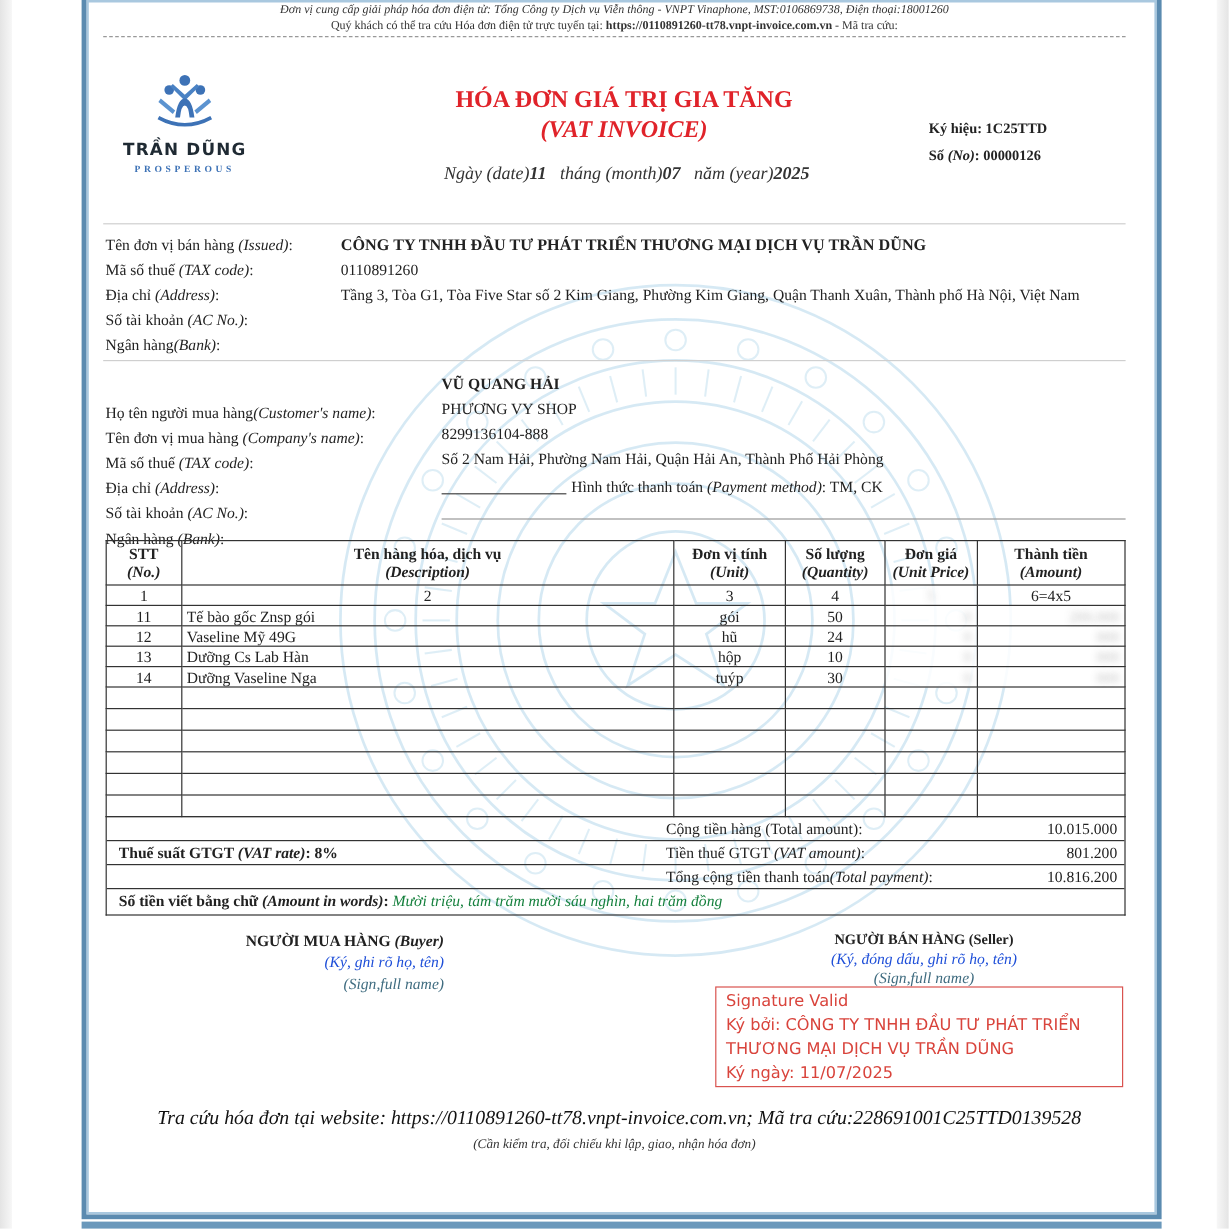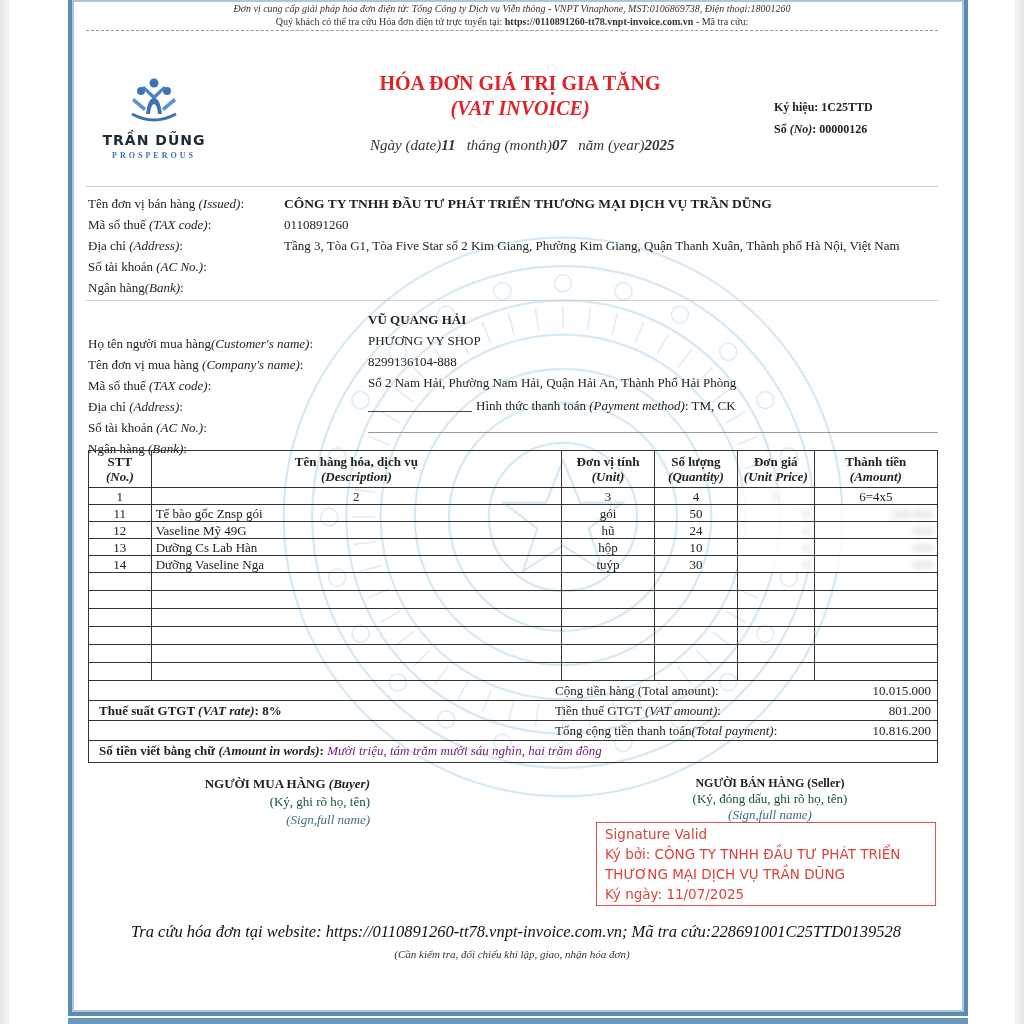--- a/index.html
+++ b/index.html
@@ -17,21 +17,21 @@
     box-shadow: inset 0 0 0 2px #a9c8df;
   }
   .frame-bottom { position: absolute; left: 68px; top: 1018px; width: 900px; height: 6px; background: #6a98bb; }
   .watermark { position: absolute; left: 278px; top: 232px; width: 570px; height: 570px; opacity: 0.28; pointer-events: none; }
 
   .provider { position: absolute; left: 0; width: 1024px; text-align: center; font-style: italic; font-size: 10px; color: #333; top: 3px; }
   .lookup-line { position: absolute; left: 0; width: 1024px; text-align: center; font-size: 10px; color: #333; top: 16px; }
   .lookup-line b { font-weight: bold; }
   .dash-line { position: absolute; left: 86px; width: 852px; top: 30px; border-top: 1px dashed #999; }
 
-  .logo { position: absolute; left: 98px; top: 76px; width: 112px; text-align: center; }
+  .logo { position: absolute; left: 98px; top: 60px; width: 112px; text-align: center; }
   .logo-name { font-family: "DejaVu Sans", sans-serif; font-weight: bold; font-size: 14px; color: #1f2a33; letter-spacing: 1px; margin-top: 2px; }
   .logo-sub { font-family: Liberation Serif, serif; font-weight: bold; font-size: 8px; color: #3d72b6; letter-spacing: 3px; margin-top: 3px; }
 
   .title-main { position: absolute; left: 360px; top: 72px; width: 320px; text-align: center; color: #e0232a; font-weight: bold; font-size: 20px; }
   .title-sub { position: absolute; left: 360px; top: 97px; width: 320px; text-align: center; color: #e0232a; font-weight: bold; font-style: italic; font-size: 20px; }
   .date-line { position: absolute; left: 370px; top: 137px; font-style: italic; font-size: 15px; color: #333; }
   .date-line b { font-weight: bold; }
   .serial { position: absolute; left: 774px; top: 96px; font-weight: bold; font-size: 12px; line-height: 22px; }
   .serial i { font-style: italic; }
 
@@ -57,27 +57,27 @@
 
   .totals { position: absolute; left: 88px; width: 850px; border: 1.5px solid #333; border-top: none; box-sizing: border-box; font-size: 13px; }
   .trow { position: relative; height: 19px; border-top: 1.5px solid #333; }
   .trow .tl { position: absolute; left: 466px; top: 2px; font-weight: normal; }
   .trow .tl i { font-style: italic; }
   .trow .tv { position: absolute; right: 6px; top: 2px; }
   .trow .vat { position: absolute; left: 10px; top: 2px; font-weight: bold; }
   .trow .vat i { font-style: italic; }
   .words { position: absolute; left: 10px; top: 2px; }
   .words b i { font-style: italic; }
-  .words .wv { font-style: italic; color: #701a75; }
+  .words .wv { font-style: italic; color: #15803d; }
 
   .sign-buyer { position: absolute; left: 150px; top: 775px; width: 220px; text-align: right; font-size: 13px; line-height: 18px; }
   .sign-seller { position: absolute; left: 640px; top: 775px; width: 260px; text-align: center; font-size: 12px; line-height: 16px; }
   .sig-h { font-weight: bold; }
   .sig-h i { font-style: italic; }
-  .sig-i { color: #14532d; }
+  .sig-i { font-style: italic; color: #1d4ed8; }
   .sig-s { font-style: italic; color: #3e6b7f; }
 
   .sig-box { position: absolute; left: 596px; top: 822px; width: 340px; height: 84px; border: 1.5px solid #d9534f; box-sizing: border-box; padding: 1px 8px; font-family: "DejaVu Sans", sans-serif; font-size: 13.5px; line-height: 20px; color: #d9443c; }
 
   .footer-url { position: absolute; left: 66px; width: 900px; top: 922px; text-align: center; font-style: italic; font-size: 16.5px; color: #111; }
   .footer-note { position: absolute; left: 0; width: 1024px; top: 948px; text-align: center; font-style: italic; font-size: 11px; color: #333; }
 </style>
 </head>
 <body>
 

